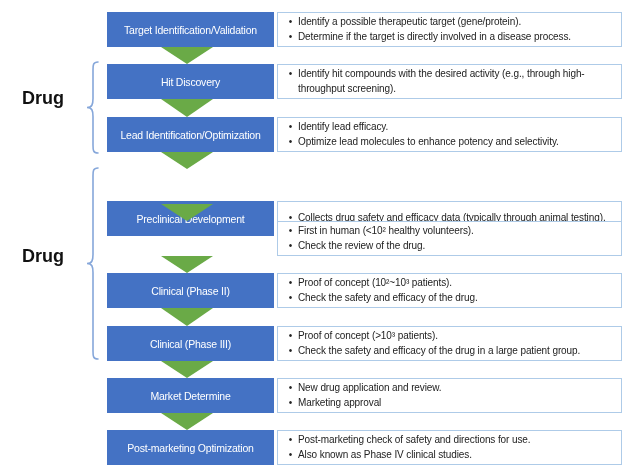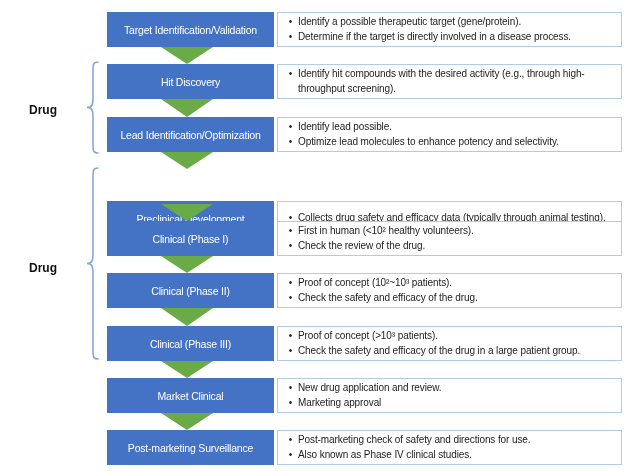--- a/index.html
+++ b/index.html
@@ -10,24 +10,23 @@
     background: #ffffff;
     font-family: "Liberation Sans", sans-serif;
     overflow: hidden;
   }
   .side-label {
     position: absolute;
     left: 0;
     width: 86px;
     text-align: center;
     font-weight: bold;
-    font-size: 12px;
+    font-size: 18px;
     line-height: 17px;
     color: #111111;
-    margin-top: 12px;
   }
   #label-discovery { top: 90px; }
   #label-development { top: 248px; }
   .brace { position: absolute; left: 86px; }
   #brace-discovery { top: 61px; }
   #brace-development { top: 167px; }
   .brace path {
     fill: none;
     stroke: var(--brace-blue, #86a7da);
     stroke-width: 1.6;
@@ -138,21 +137,21 @@
   <div class="arrow" style="top: 99px; height: 18px;"></div>
 
   <div class="row" style="top: 117px;">
     <div class="stage-box">
       <span class="stage-label">Lead Identification/Optimization</span>
     </div>
     <div class="desc-box">
       <div class="bullets">
             <div class="bullet">
               <span class="dot">•</span>
-              <span class="btext">Identify lead possible.</span>
+              <span class="btext">Identify lead efficacy.</span>
             </div>
             <div class="bullet">
               <span class="dot">•</span>
               <span class="btext">Optimize lead molecules to enhance potency and selectivity.</span>
             </div>
           </div>
     </div>
   </div>
   <div class="arrow" style="top: 152px; height: 17px;"></div>
 
@@ -165,23 +164,20 @@
             <div class="bullet">
               <span class="dot">•</span>
               <span class="btext">Collects drug safety and efficacy data (typically through animal testing).</span>
             </div>
           </div>
     </div>
   </div>
   <div class="arrow" style="top: 204px; height: 17px;"></div>
 
   <div class="row" style="top: 221px;">
-    <div class="stage-box">
-      <span class="stage-label">Clinical (Phase I)</span>
-    </div>
     <div class="desc-box">
       <div class="bullets">
             <div class="bullet">
               <span class="dot">•</span>
               <span class="btext">First in human (&lt;10² healthy volunteers).</span>
             </div>
             <div class="bullet">
               <span class="dot">•</span>
               <span class="btext">Check the review of the drug.</span>
             </div>
@@ -223,40 +219,40 @@
               <span class="dot">•</span>
               <span class="btext">Check the safety and efficacy of the drug in a large patient group.</span>
             </div>
           </div>
     </div>
   </div>
   <div class="arrow" style="top: 361px; height: 17px;"></div>
 
   <div class="row" style="top: 378px;">
     <div class="stage-box">
-      <span class="stage-label">Market Clinical</span>
+      <span class="stage-label">Market Determine</span>
     </div>
     <div class="desc-box">
       <div class="bullets">
             <div class="bullet">
               <span class="dot">•</span>
               <span class="btext">New drug application and review.</span>
             </div>
             <div class="bullet">
               <span class="dot">•</span>
               <span class="btext">Marketing approval</span>
             </div>
           </div>
     </div>
   </div>
   <div class="arrow" style="top: 413px; height: 17px;"></div>
 
   <div class="row" style="top: 430px;">
     <div class="stage-box">
-      <span class="stage-label">Post-marketing Surveillance</span>
+      <span class="stage-label">Post-marketing Optimization</span>
     </div>
     <div class="desc-box">
       <div class="bullets">
             <div class="bullet">
               <span class="dot">•</span>
               <span class="btext">Post-marketing check of safety and directions for use.</span>
             </div>
             <div class="bullet">
               <span class="dot">•</span>
               <span class="btext">Also known as Phase IV clinical studies.</span>

